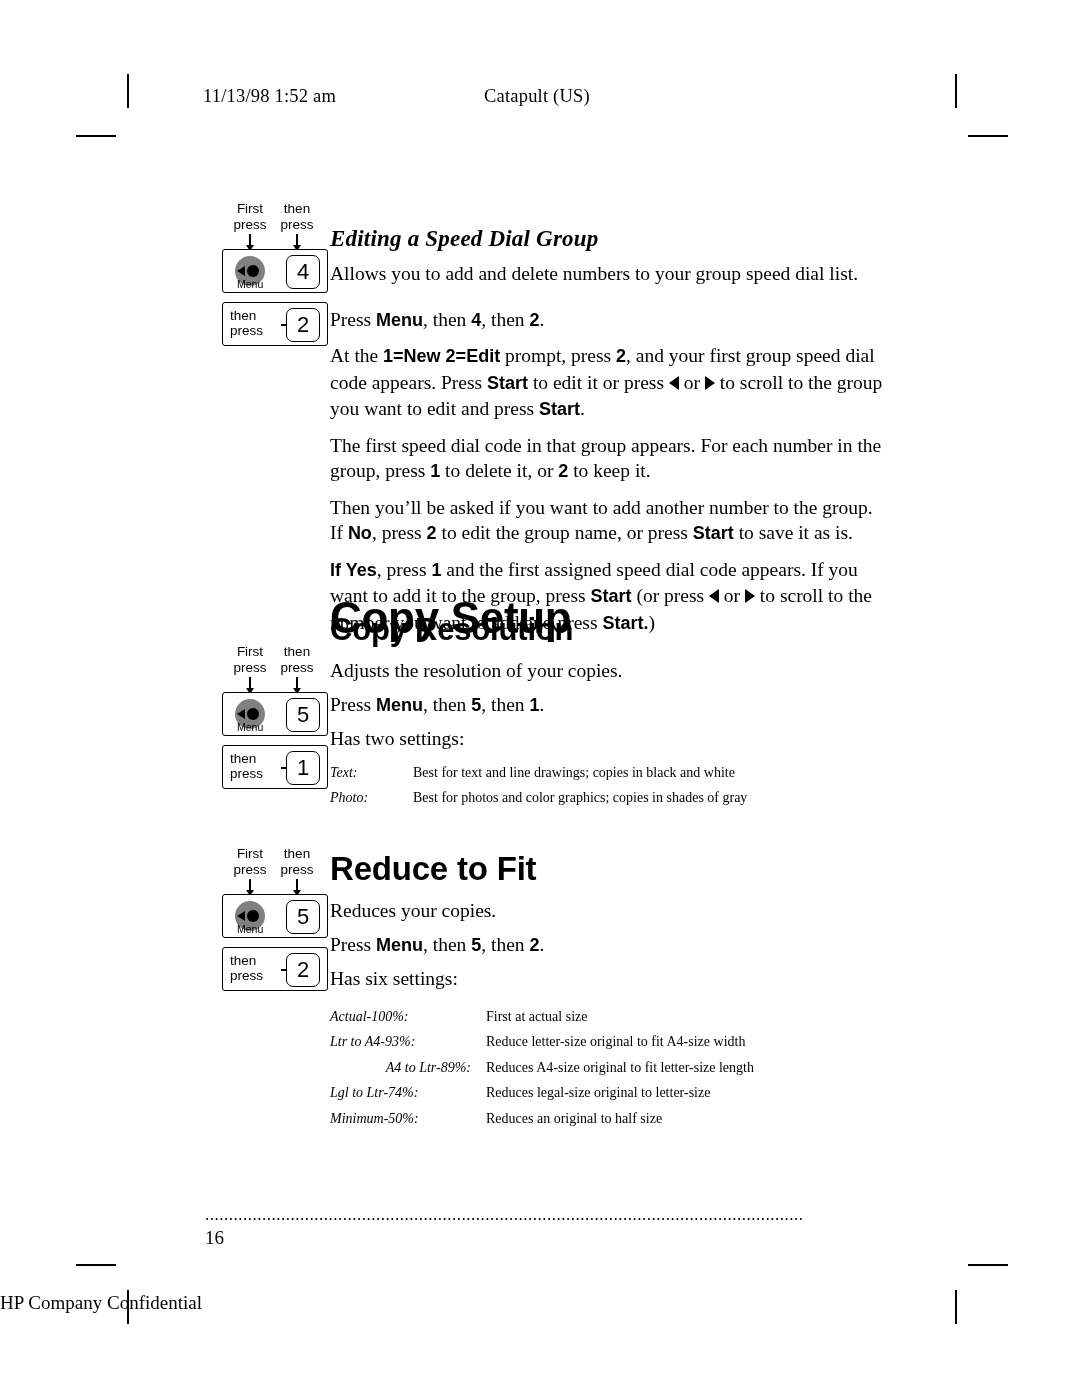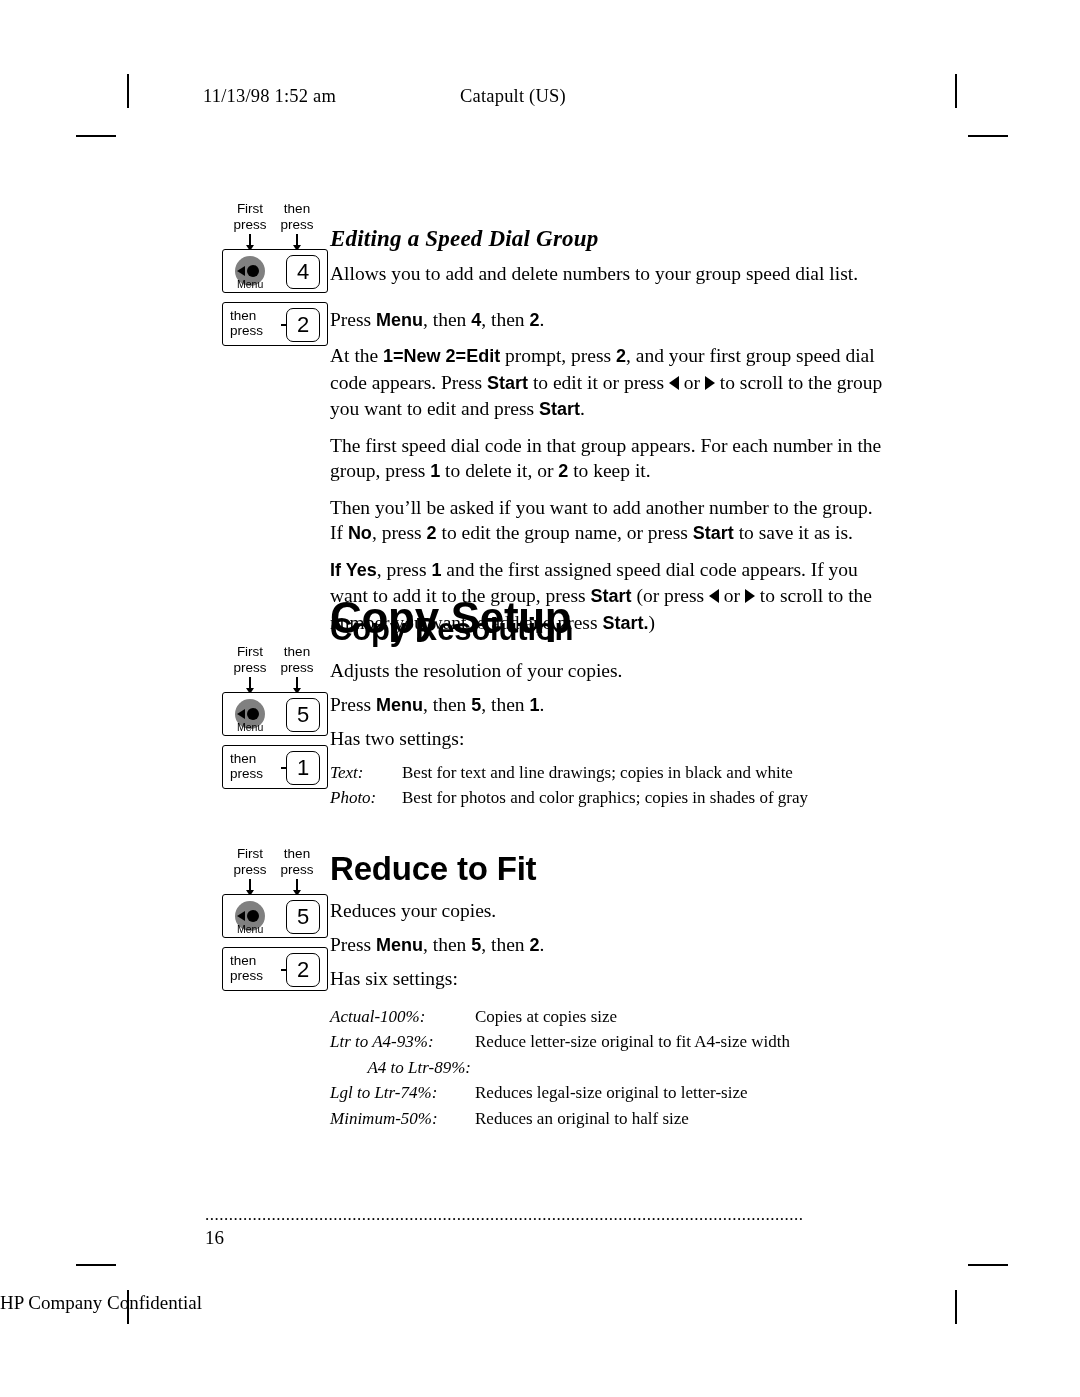--- a/index.html
+++ b/index.html
@@ -14,21 +14,21 @@
   .page { position:absolute; left:0; top:0; width:975px; height:1397px; }
 
   
   .crop { position:absolute; background:#000; }
   .crop-v { width:2px; height:34px; }
   .crop-h { height:2px; width:40px; }
 
   
   .hdr { position:absolute; top:86px; font-size:18.5px; letter-spacing:0.2px; }
   .hdr-date { left:203px; }
-  .hdr-title { left:460px; }
+  .hdr-title { left:484px; }
 
   
   .dotline {
     position:absolute; left:205px; top:1205px; width:672px;
     font-size:17px; letter-spacing:0.5px; color:#000;
     white-space:nowrap; overflow:hidden;
   }
   .pageno { position:absolute; left:205px; top:1227px; font-size:19px; }
   .conf { position:absolute; left:0; top:1292px; width:1080px; text-align:left; font-size:19px; }
 
@@ -101,21 +101,21 @@
   .then-arrow {
     position:absolute; left:58px; top:21px; width:18px; height:1.5px; background:#000;
   }
   .then-arrow:after{
     content:""; position:absolute; right:-6px; top:-3.2px;
     border-top:4px solid transparent; border-bottom:4px solid transparent;
     border-left:7px solid #000;
   }
 
   
-  .defrow { display:flex; font-size:17px; line-height:25.5px; }
+  .defrow { display:flex; font-size:14px; line-height:25.5px;gap:11px; }
   .defterm { font-style:italic; width:0; white-space:nowrap; }
 
   .tri-l, .tri-r { display:inline-block; width:0;height:0; vertical-align:-1px; }
   .tri-l { border-top:7px solid transparent; border-bottom:7px solid transparent; border-right:10px solid #000; }
   .tri-r { border-top:7px solid transparent; border-bottom:7px solid transparent; border-left:10px solid #000; }
 </style>
 </head>
 <body>
 
 <div class="page">
@@ -261,28 +261,29 @@
   <div class="col" style="top:850px; width:580px;">
     <h2 class="med" style="font-size:33px;">Reduce to Fit</h2>
     <p class="t" style="margin-top:10px;">Reduces your copies.</p>
     <p class="t" style="margin-top:8px;">
       Press <span class="b">Menu</span>, then <span class="b">5</span>, then <span class="b">2</span>.
     </p>
     <p class="t" style="margin-top:8px;">Has six settings:</p>
 
     <div class="defrow" style="margin-top:12px;">
       <div class="defterm" style="width:145px;">Actual-100%:</div>
-      <div>Copies at copies size</div>
+      <div>First at actual size</div>
     </div>
     <div class="defrow">
       <div class="defterm" style="width:145px;">Ltr to A4-93%:</div>
       <div>Reduce letter-size original to fit A4-size width</div>
     </div>
     <div class="defrow">
       <div class="defterm" style="width:145px; text-align:right; padding-right:4px; box-sizing:border-box;">A4 to Ltr-89%:</div>
+      <div>Reduces A4-size original to fit letter-size length</div>
     </div>
     <div class="defrow">
       <div class="defterm" style="width:145px;">Lgl to Ltr-74%:</div>
       <div>Reduces legal-size original to letter-size</div>
     </div>
     <div class="defrow">
       <div class="defterm" style="width:145px;">Minimum-50%:</div>
       <div>Reduces an original to half size</div>
     </div>
   </div>

